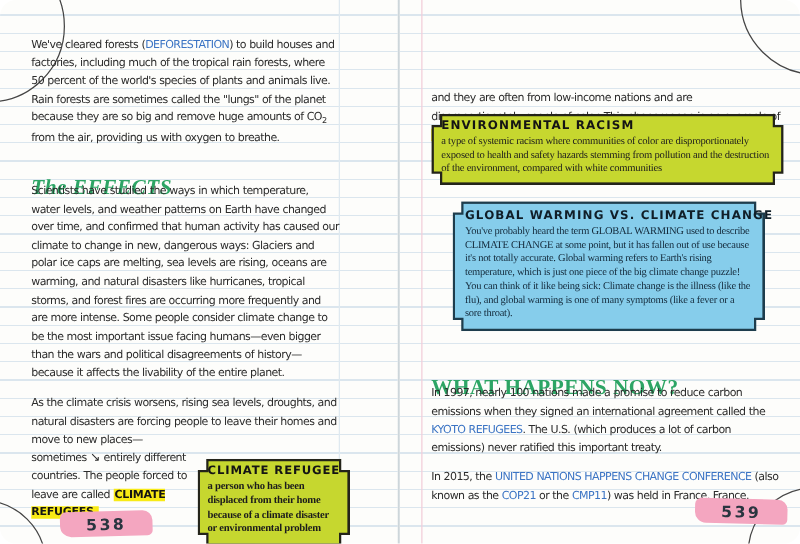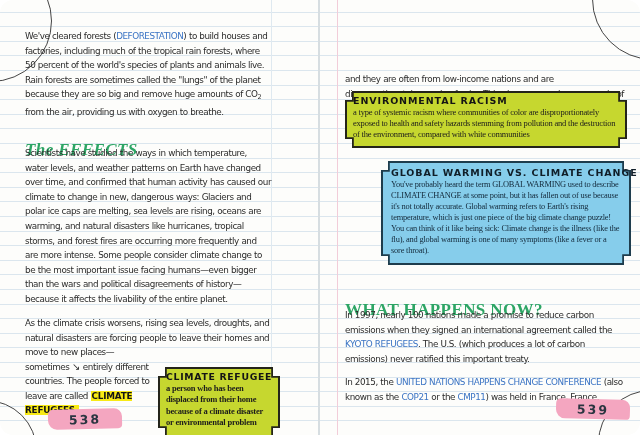--- a/index.html
+++ b/index.html
@@ -111,21 +111,21 @@
 
   <div class="notch box-green" style="left:345px; top:91px; width:282px; height:57px;">
     <div class="nb-border"></div>
     <div class="nb-fill"></div>
     <div class="nb-content">
       <div class="box-title">ENVIRONMENTAL RACISM</div>
       <div class="box-body">a type of systemic racism where communities of color are disproportionately exposed to health and safety hazards stemming from pollution and the destruction of the environment, compared with white communities</div>
     </div>
   </div>
 
-  <div class="notch box-blue" style="left:381px; top:161px; width:250px; height:104px;">
+  <div class="notch box-blue" style="left:362px; top:161px; width:250px; height:104px;">
     <div class="nb-border"></div>
     <div class="nb-fill"></div>
     <div class="nb-content" style="inset:6px 10px;">
       <div class="box-title">GLOBAL WARMING VS. CLIMATE CHANGE</div>
       <div class="box-body">You've probably heard the term GLOBAL WARMING used to describe CLIMATE CHANGE at some point, but it has fallen out of use because it's not totally accurate. Global warming refers to Earth's rising temperature, which is just one piece of the big climate change puzzle! You can think of it like being sick: Climate change is the illness (like the flu), and global warming is one of many symptoms (like a fever or a sore throat).</div>
     </div>
   </div>
 
   <div class="green-head" style="left:345px; top:300px;">WHAT HAPPENS NOW?</div>
 

